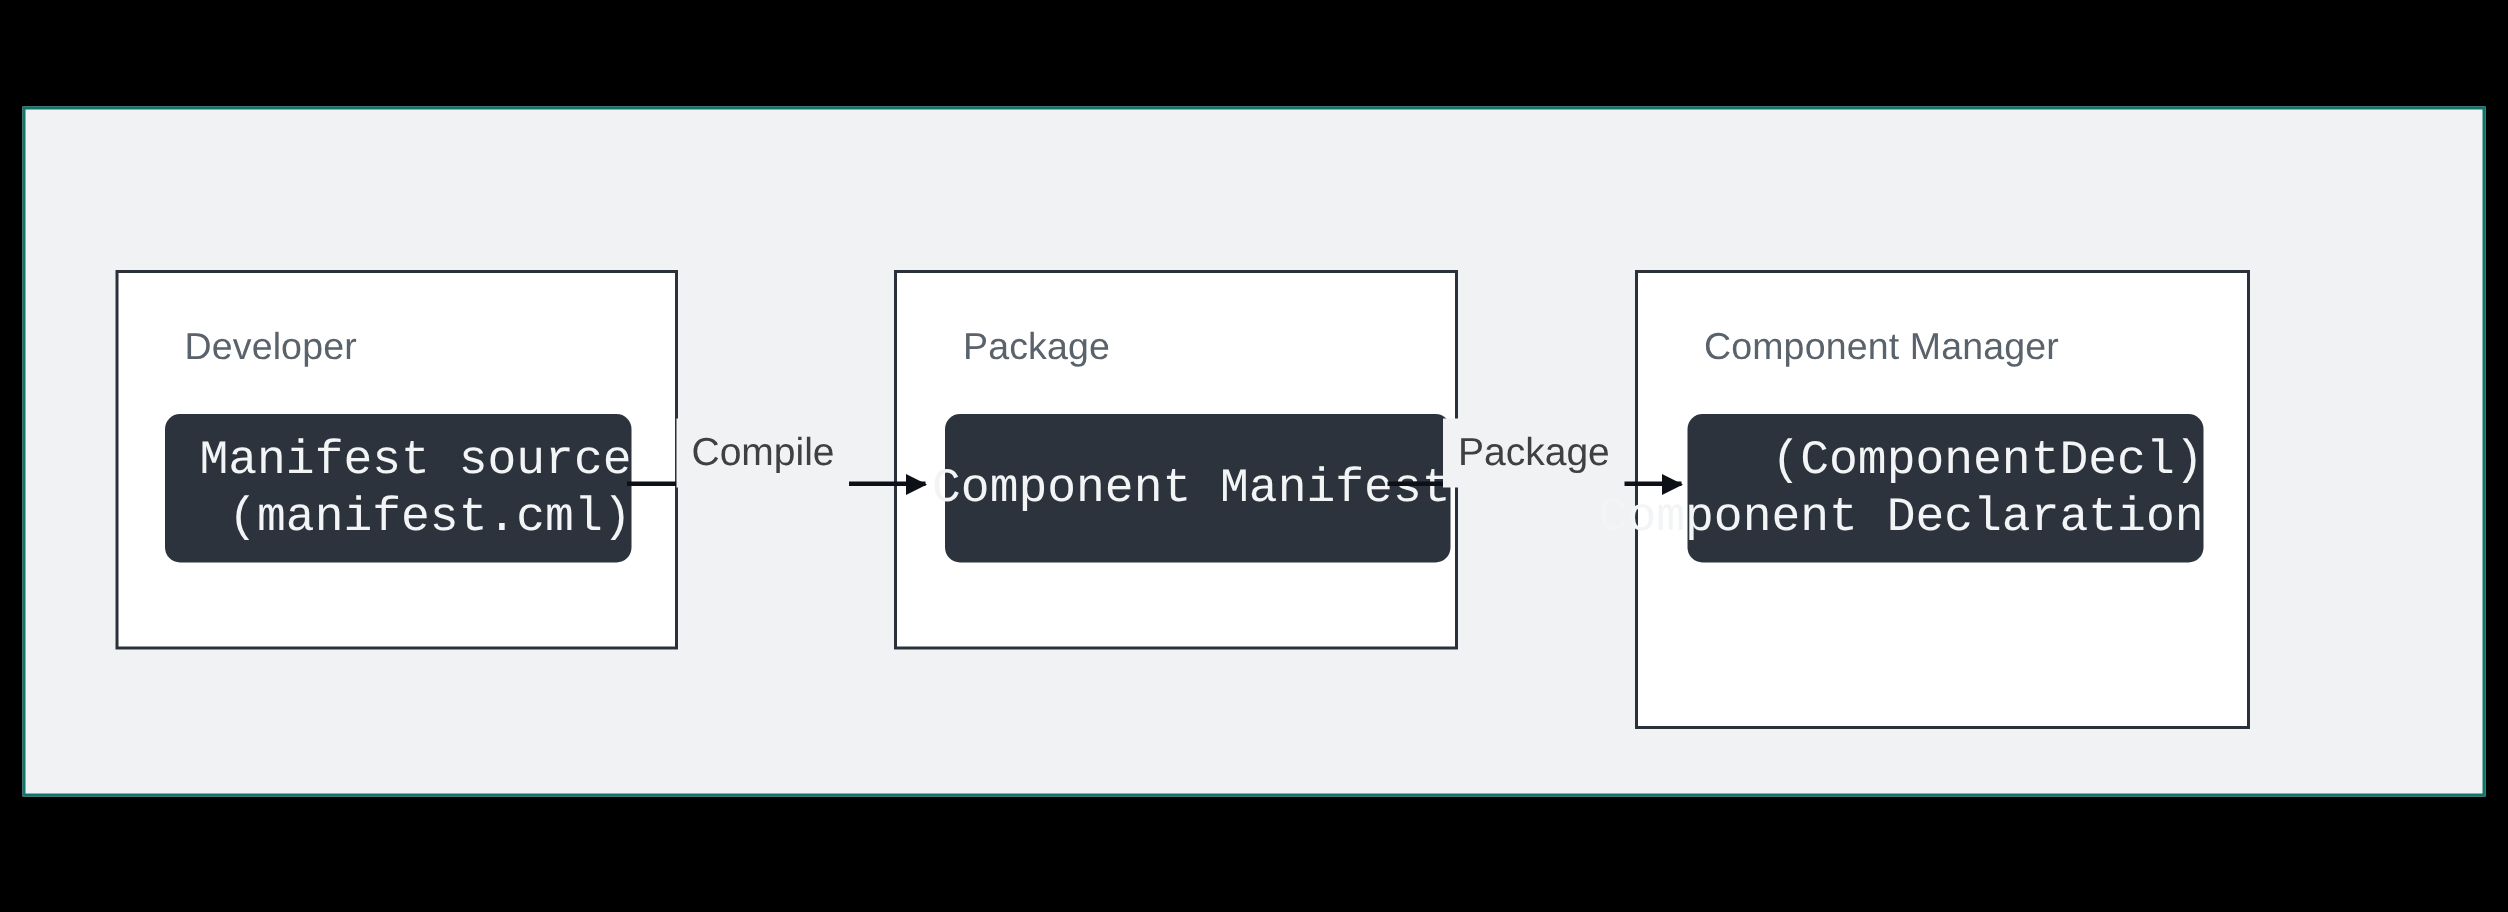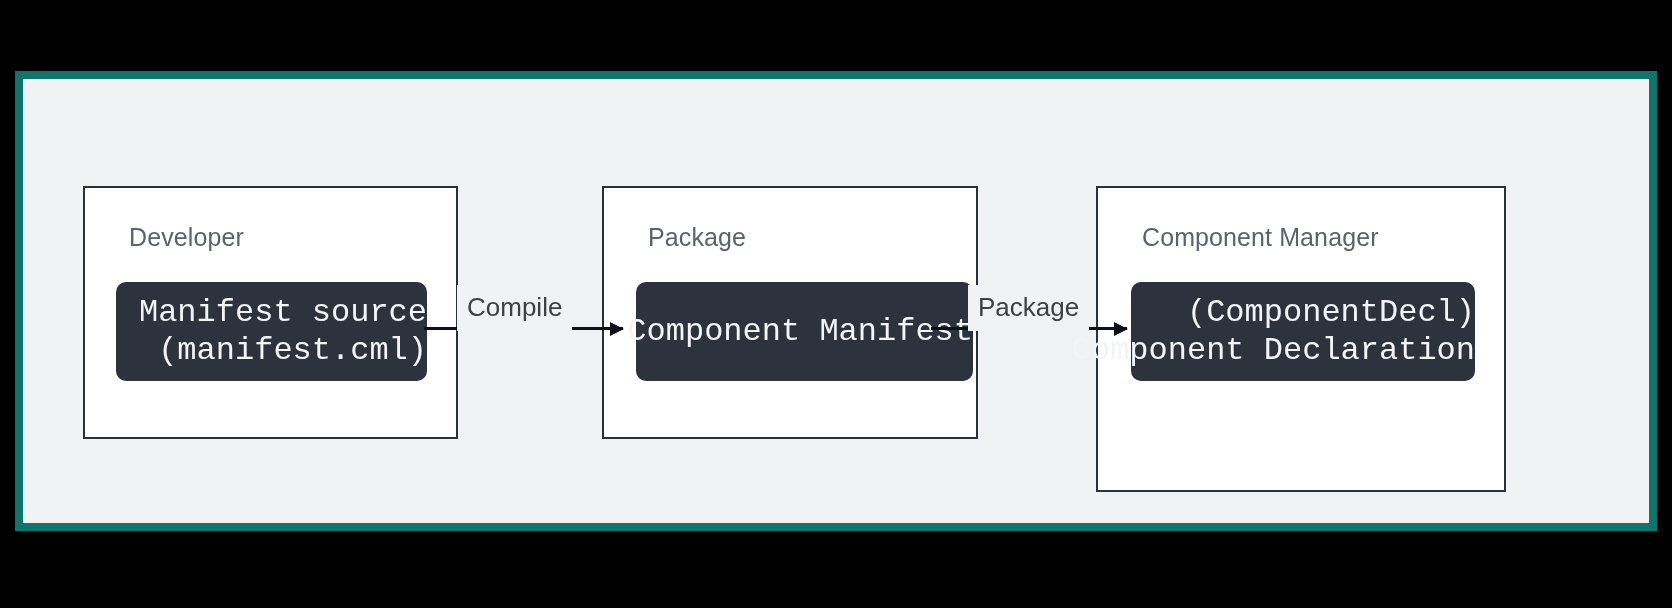--- a/index.html
+++ b/index.html
@@ -22,21 +22,21 @@
   }
 
   
   #diagram-canvas {
     position: absolute;
     left: 15px;
     top: 71px;
     width: 1642px;
     height: 460px;
     background: #F0F2F4;
-    border: 8px solid #0f766e;
+    border: 2px solid #0f766e;
     box-sizing: border-box;
   }
 
   
   .group-box {
     position: absolute;
     background: #FFFFFF;
     border: 2px solid #2A313B;
     box-sizing: border-box;
   }

